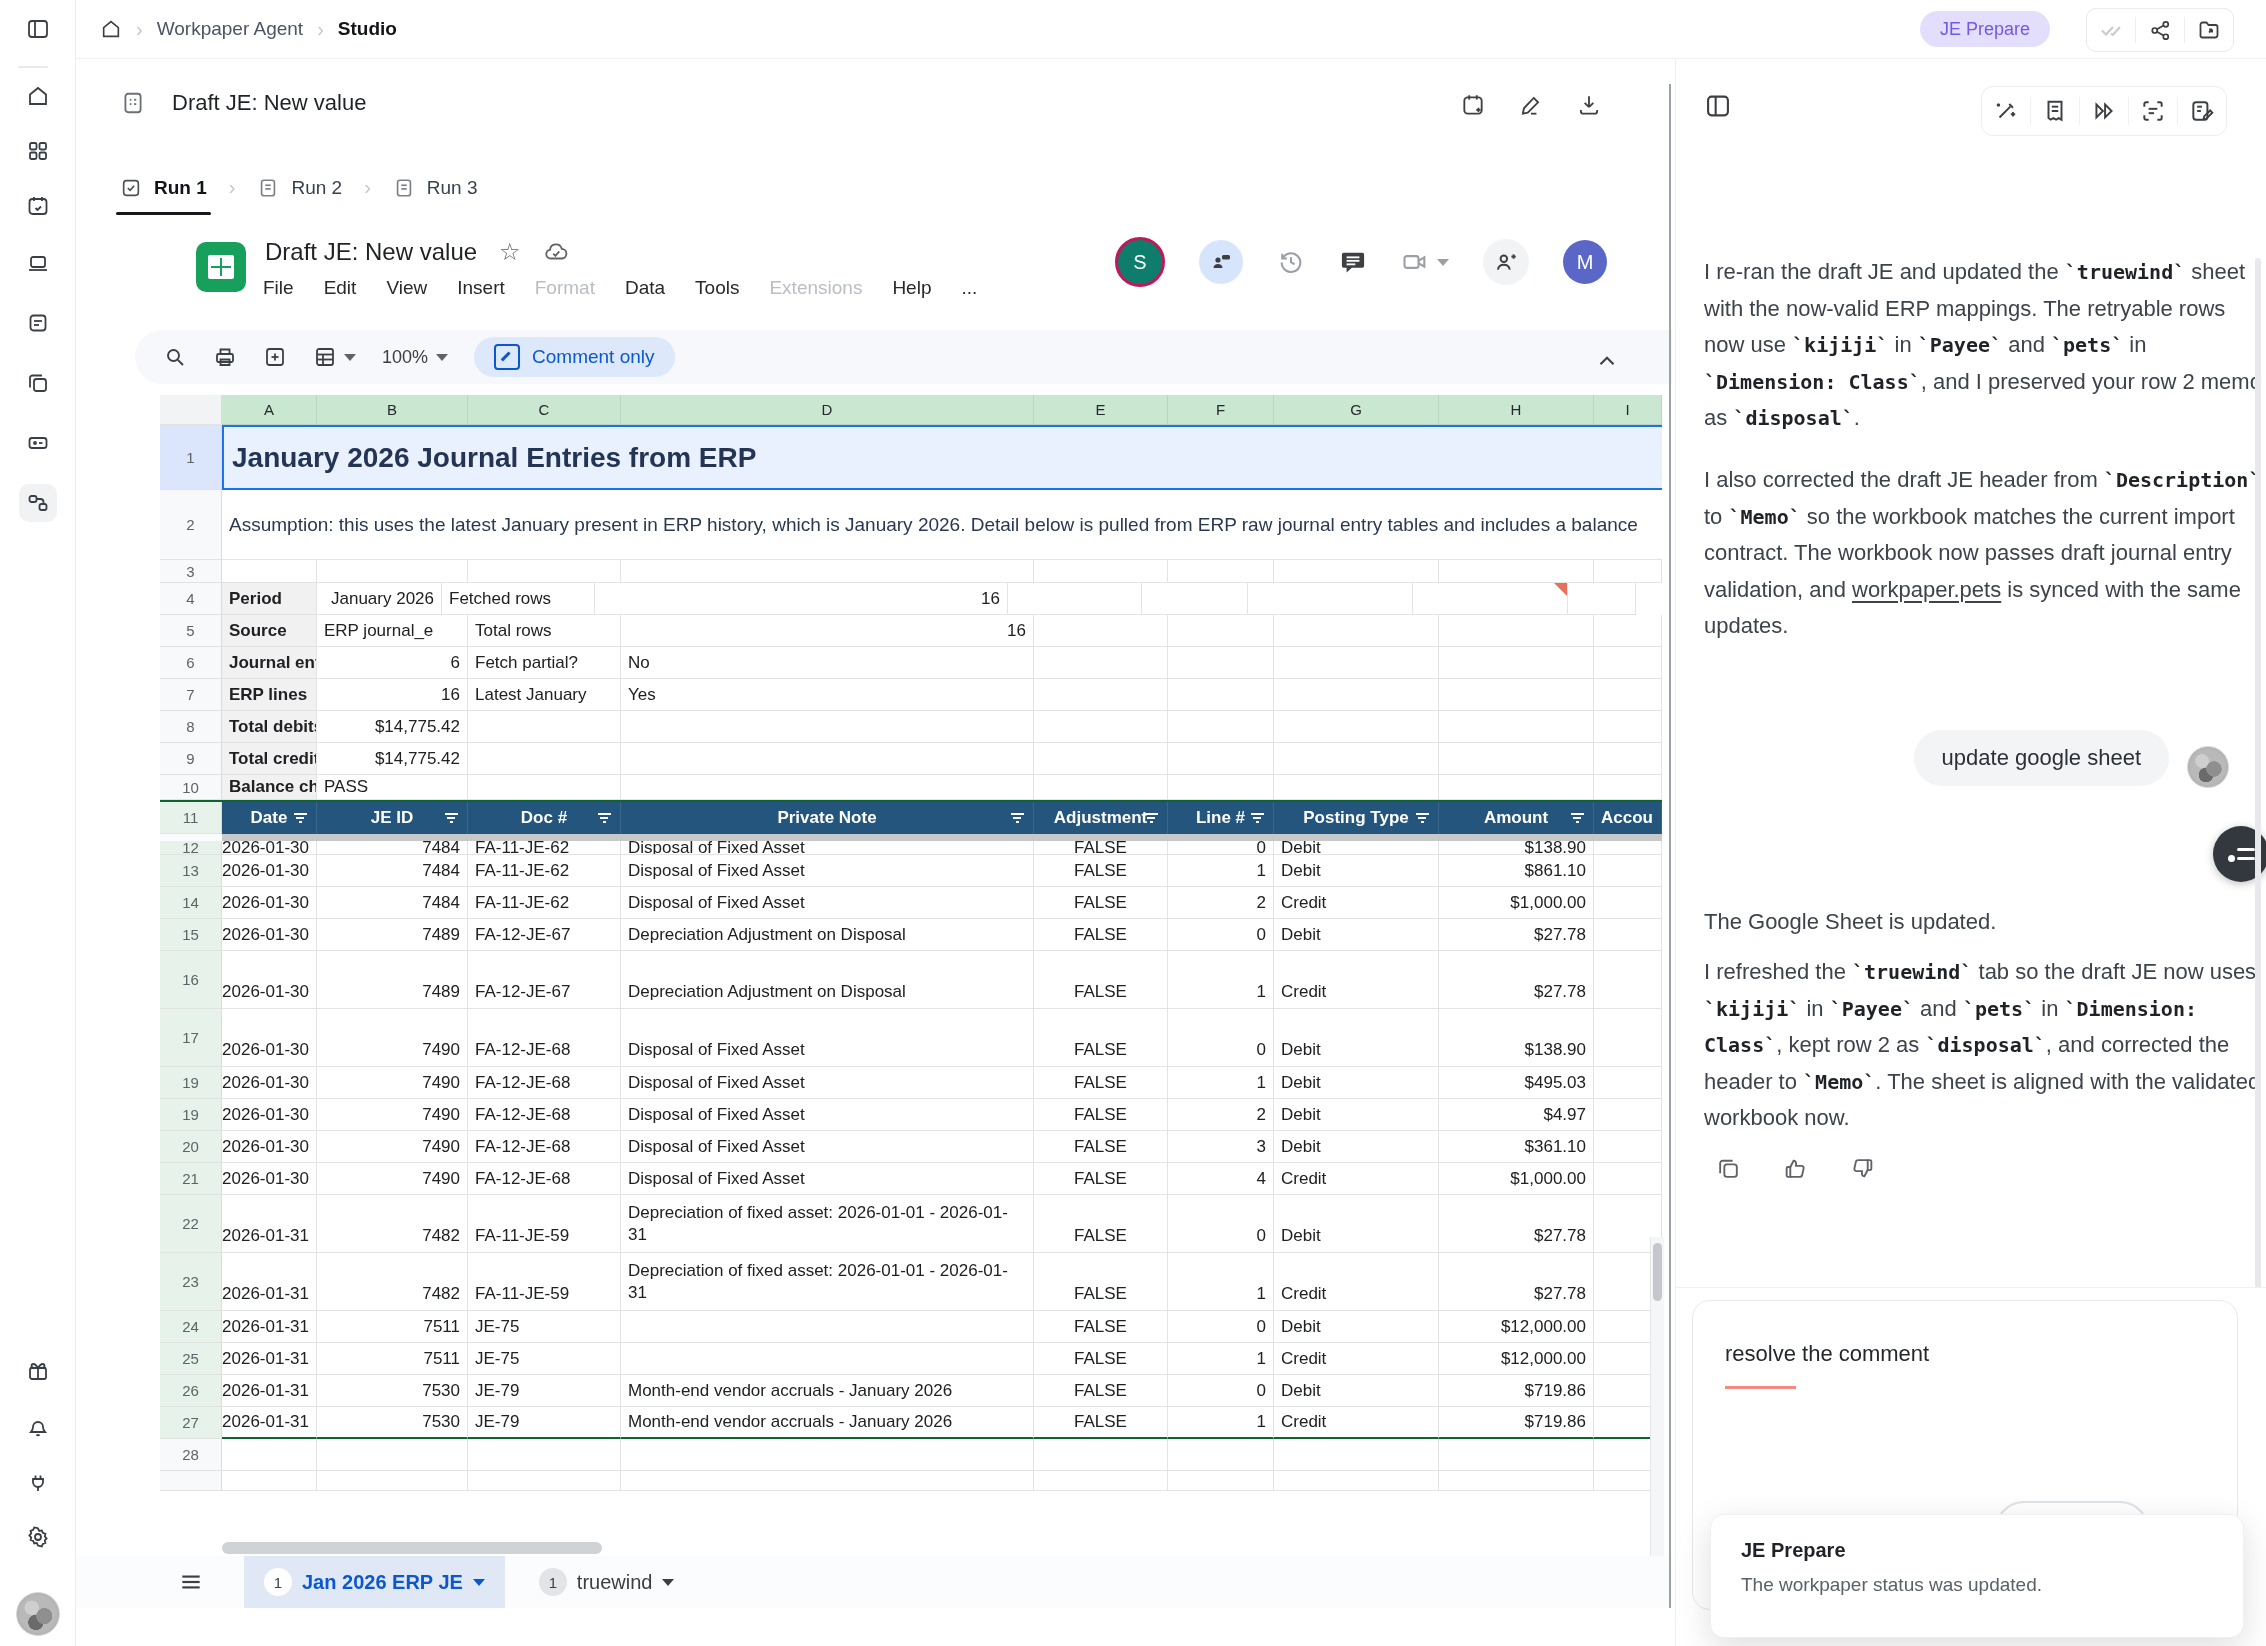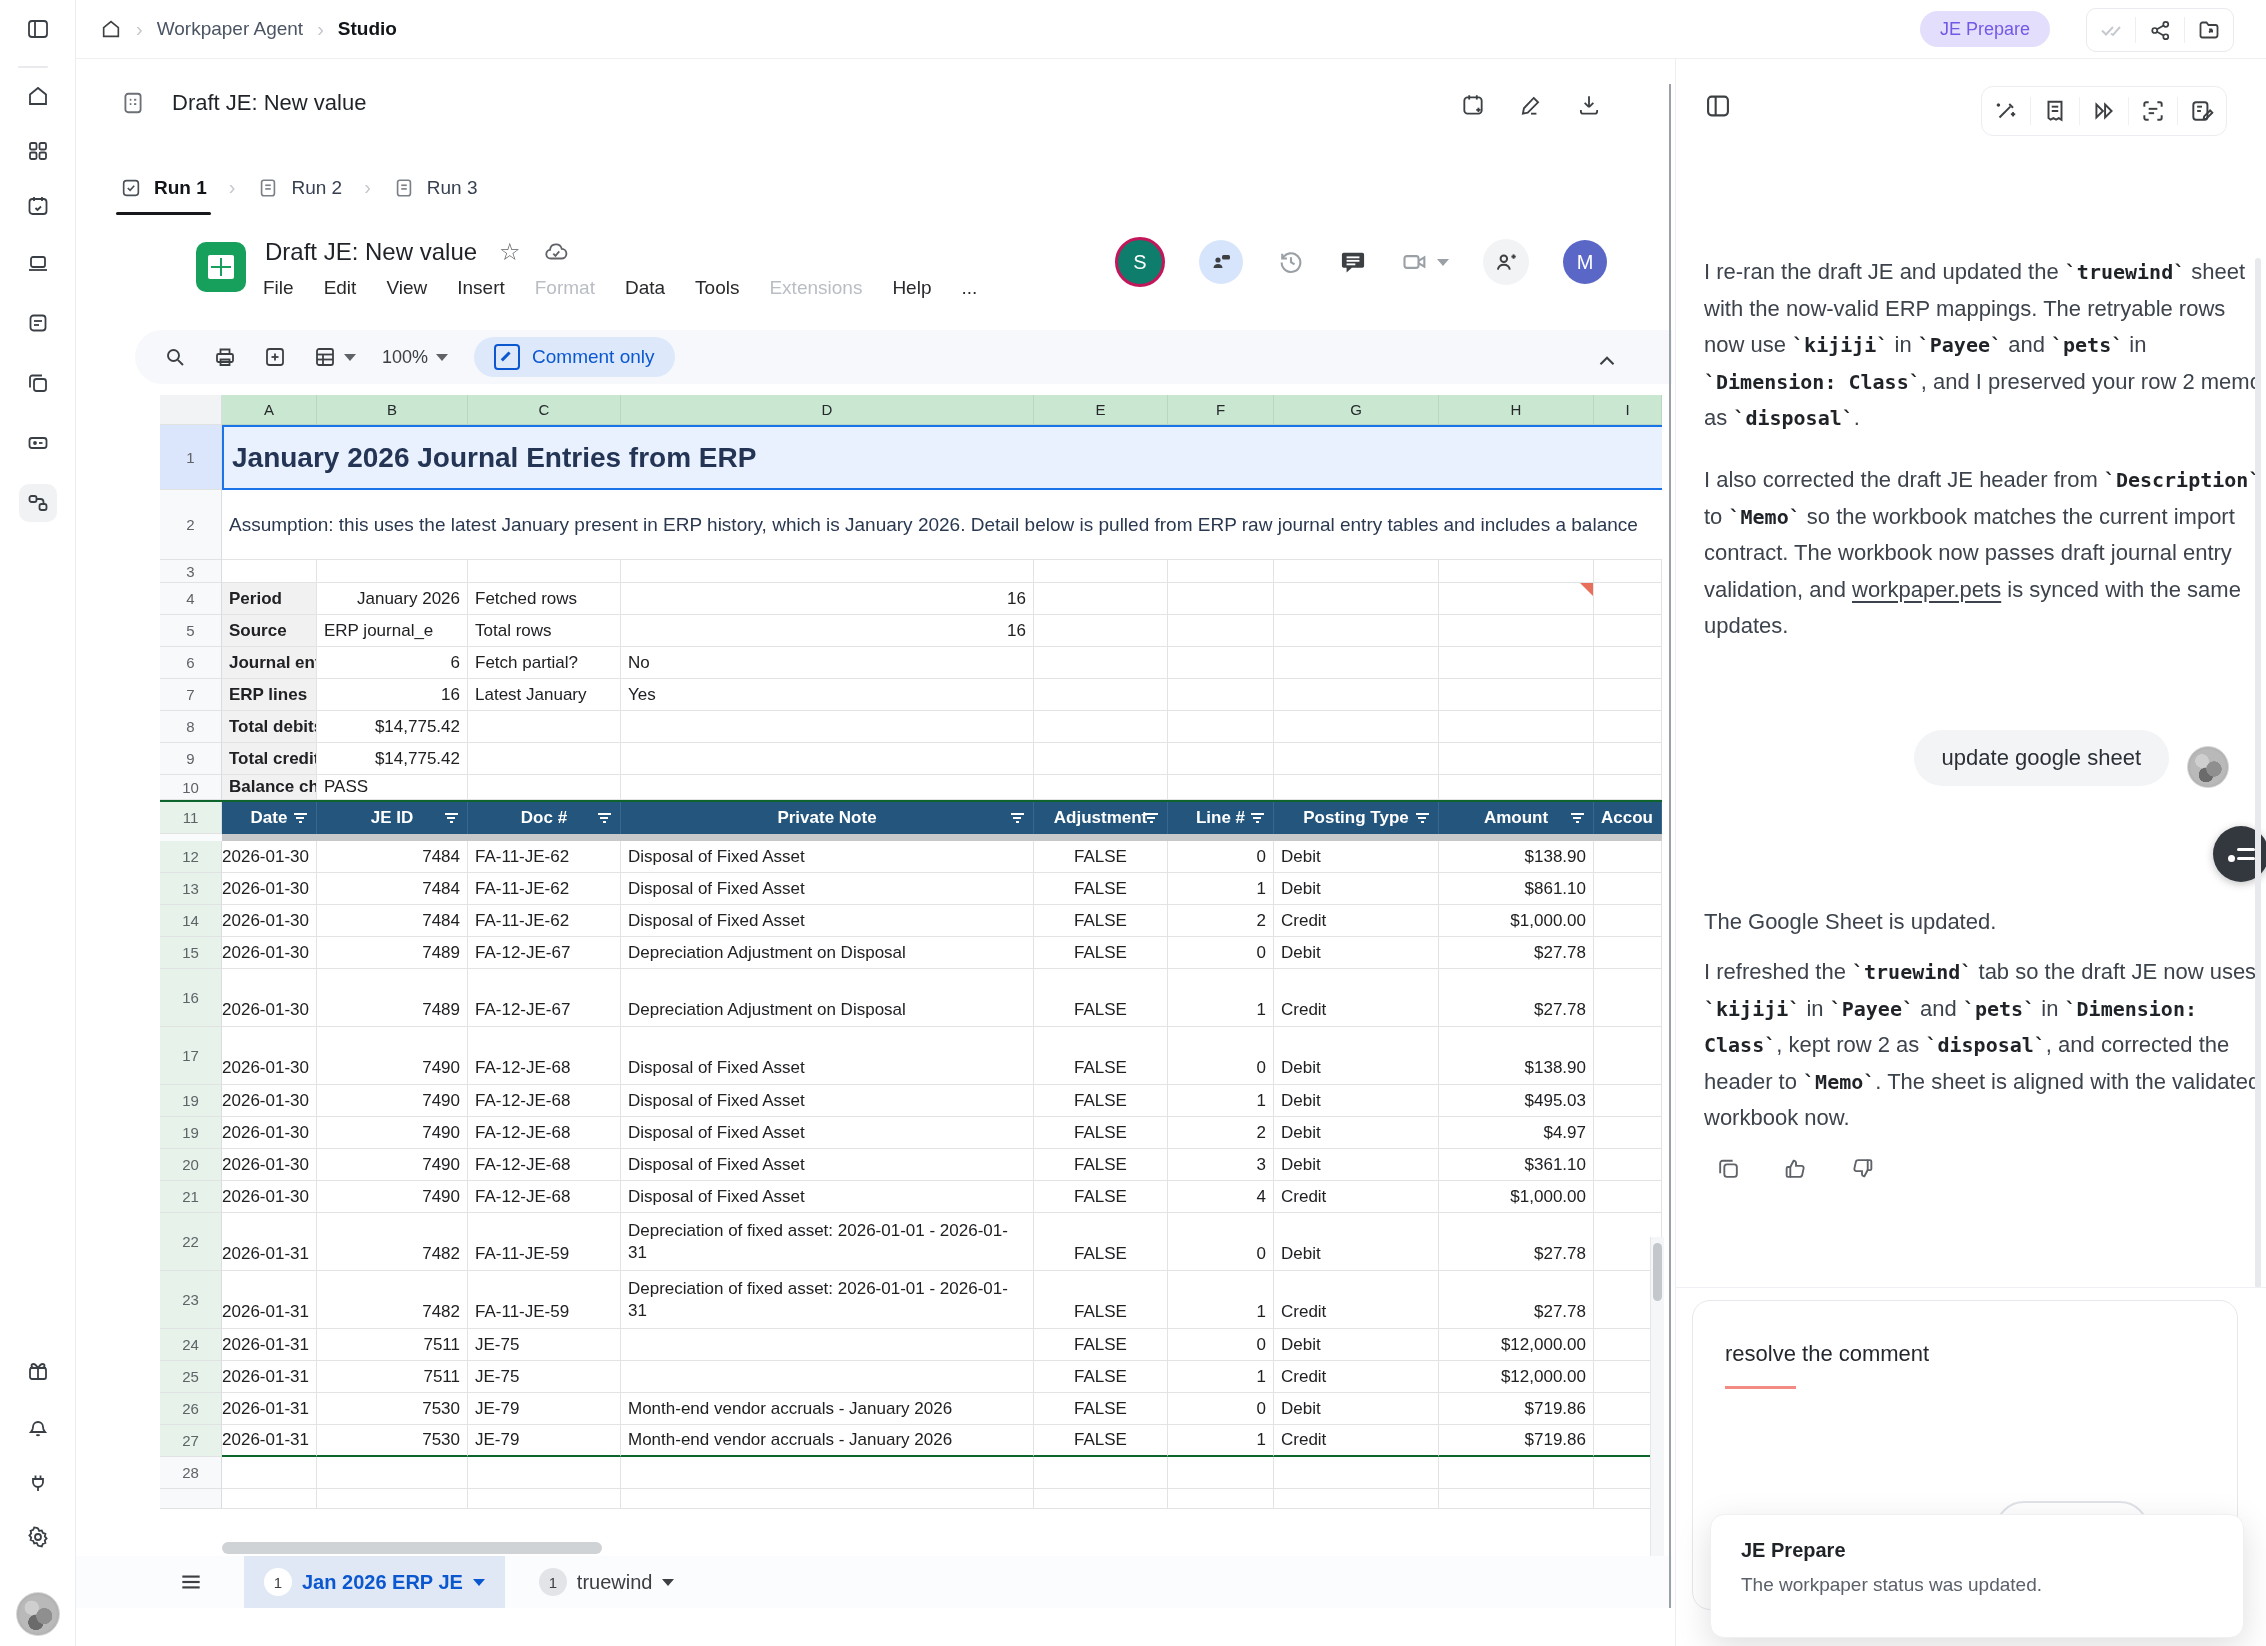--- a/index.html
+++ b/index.html
@@ -516,21 +516,21 @@
         <div class="g-cell " style="width: 106px;"></div>
         <div class="g-cell " style="width: 165px;"></div>
         <div class="g-cell " style="width: 155px;"></div>
         <div class="g-cell " style="width: 68px;"></div>
       </div>
       <div class="g-row " style="height: 32px;">
         <div class="g-gut " style="height: 100%;">4</div>
         <div class="g-cell lbl" style="width: 95px;">
           <span>Period</span>
         </div>
-        <div class="g-cell al-r" style="width: 151px; justify-content: flex-end;">
+        <div class="g-cell al-r" style="width: 125px; justify-content: flex-end;">
           <span>January 2026</span>
         </div>
         <div class="g-cell " style="width: 153px;">
           <span>Fetched rows</span>
         </div>
         <div class="g-cell al-r" style="width: 413px;">
           <span>16</span>
         </div>
         <div class="g-cell " style="width: 134px;"></div>
         <div class="g-cell " style="width: 106px;"></div>
@@ -715,21 +715,21 @@
           </span>
         </div>
         <div class="g-cell thead-cell" style="width: 68px; justify-content: flex-start;">
           <span>Accou</span>
         </div>
       </div>
       <div class="divider-band">
         <span class="a"></span>
         <span class="b"></span>
       </div>
-      <div class="g-row " style="height: 32px;">
+      <div class="g-row " style="height: 14px;">
         <div class="g-gut gut-green" style="height: 100%;">12</div>
         <div class="g-cell al-r" style="width: 95px;">
           <span>2026-01-30</span>
         </div>
         <div class="g-cell al-r" style="width: 151px;">
           <span>7484</span>
         </div>
         <div class="g-cell " style="width: 153px;">
           <span>FA-11-JE-62</span>
         </div>

